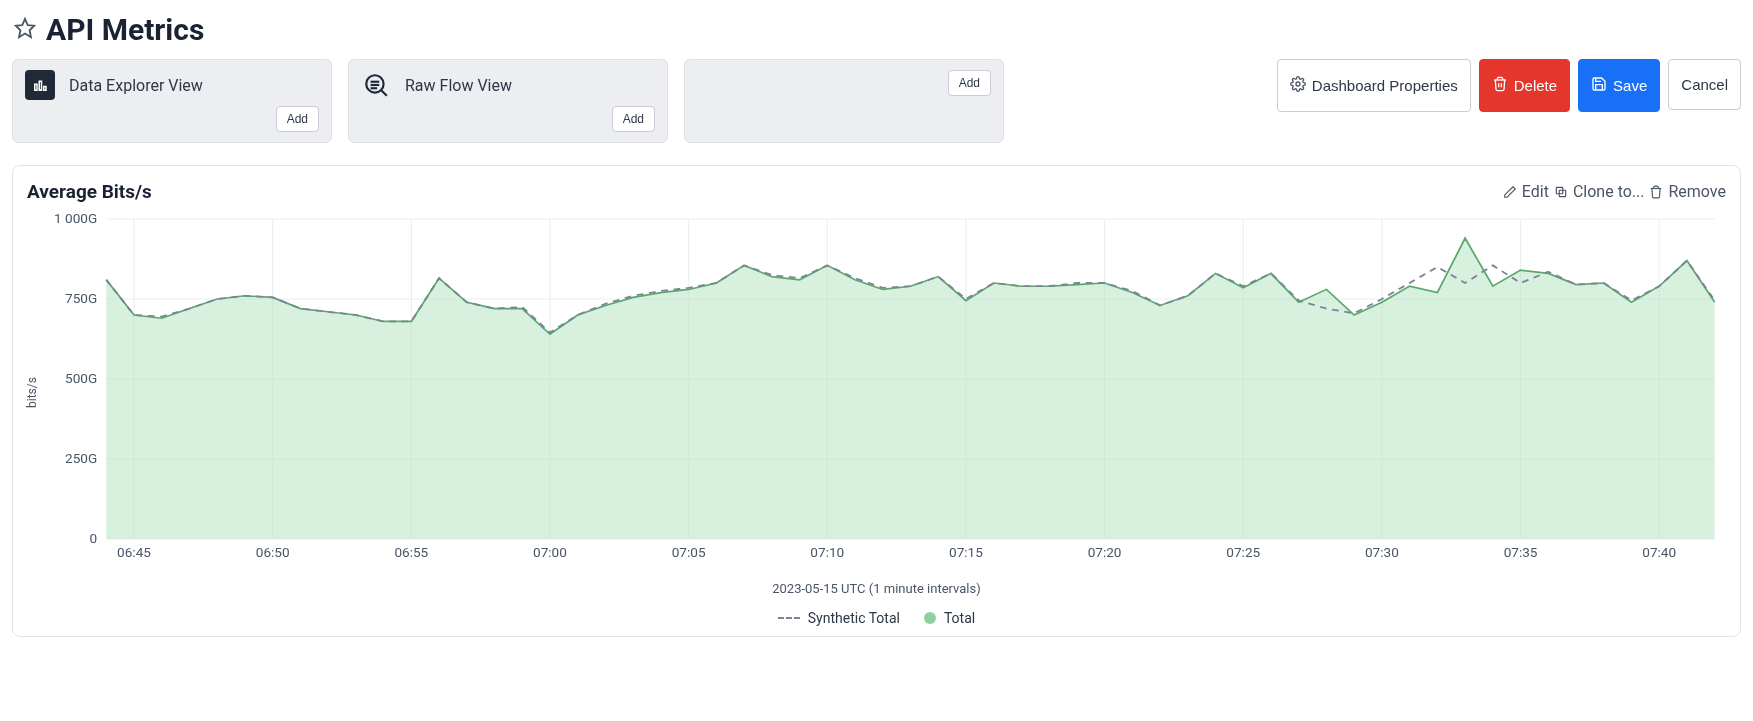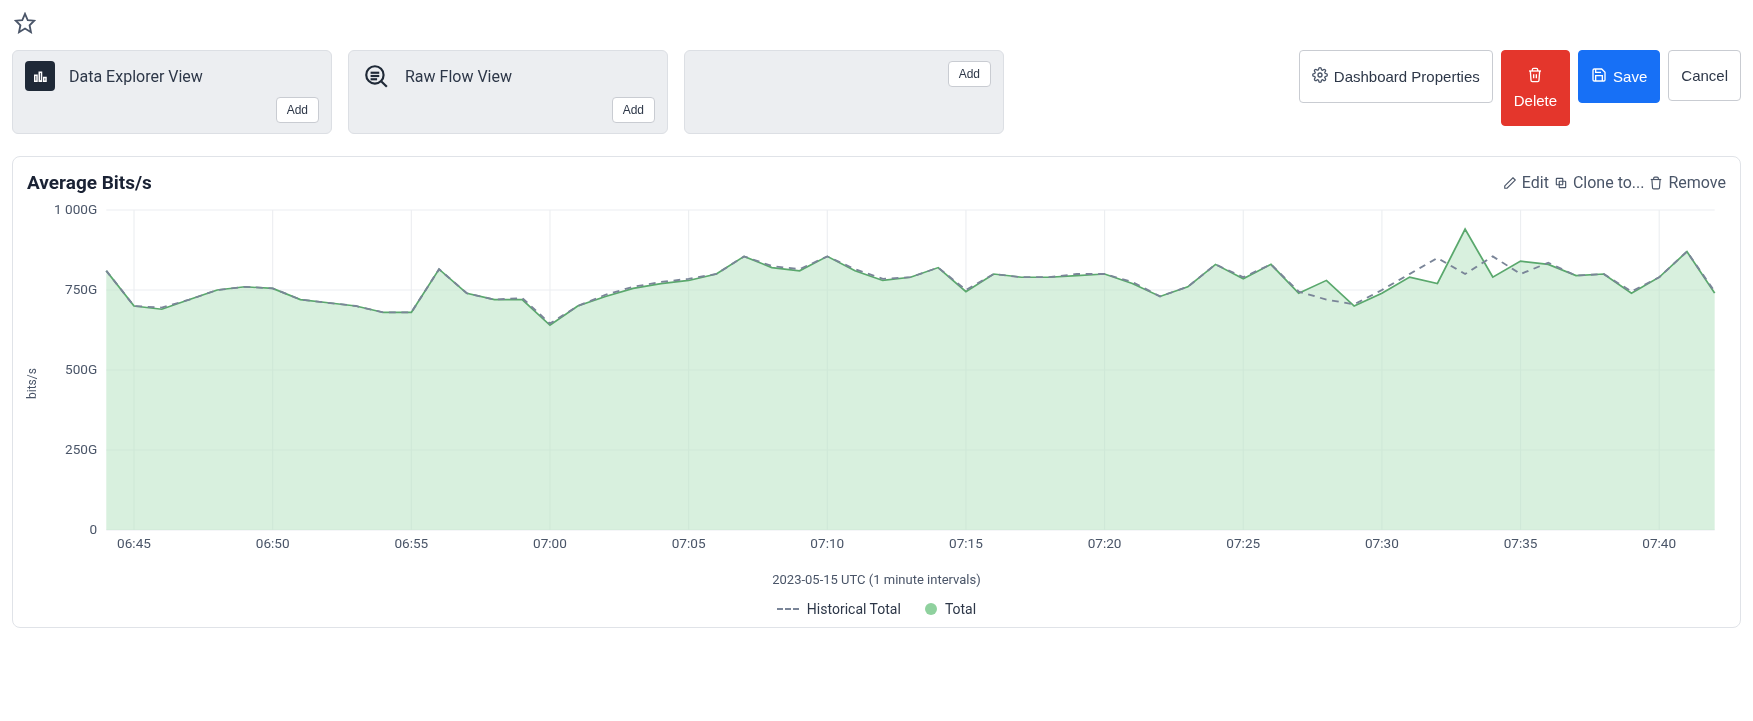--- a/index.html
+++ b/index.html
@@ -72,21 +72,21 @@
     gap: 6px;
     border: 1px solid #c9ccd2;
     background: #fff;
     color: #2d3748;
     border-radius: 4px;
     padding: 16px 12px;
     font-size: 15px;
     cursor: pointer;
   }
   .btn.small { padding: 5px 10px; font-size: 12px; }
-  .btn.danger { background: #e4362c; border-color: #e4362c; color: #fff; flex-direction: column; }
+  .btn.danger { background: #e4362c; border-color: #e4362c; color: #fff; }
   .btn.primary { background: #1770f6; border-color: #1770f6; color: #fff; align-items: center; }
   .right-actions {
     margin-left: auto;
     display: flex;
     gap: 8px;
     align-items: flex-start;
   }
   .panel {
     margin-top: 22px;
     border: 1px solid #e0e3e8;
@@ -155,20 +155,21 @@
 </style>
 </head>
 <body>
 
 <div class="title-row">
   <span class="star-icon">
     <svg viewBox="0 0 24 24">
         <polygon points="12 2 15 9 22 9.5 17 14.5 18.5 22 12 18 5.5 22 7 14.5 2 9.5 9 9"></polygon>
       </svg>
   </span>
+  <span class="page-title">API Metrics</span>
 </div>
 
 <div class="toolbar-row">
   <div class="view-cards">
 
     <div class="view-card">
       <div class="view-card-head">
         <span class="view-icon-box dark">
           <svg viewBox="0 0 24 24" width="18" height="18" fill="none" stroke-width="2">
               <rect x="5" y="11" width="3" height="8"></rect>
@@ -310,21 +311,21 @@
         <line x1="1441.0344827586207" y1="10" x2="1441.0344827586207" y2="330" stroke="#eceef1" stroke-width="1"></line>
         <text class="tick-text" x="1441.0344827586207" y="348" text-anchor="middle">07:40</text>
         <path d="M 70 70.79999999999998 L 94.48275862068965 106.00000000000001 L 118.9655172413793 109.20000000000002 L 143.44827586206895 99.60000000000001 L 167.9310344827586 90 L 192.41379310344828 86.8 L 216.89655172413794 88.4 L 241.3793103448276 99.60000000000001 L 265.8620689655172 102.80000000000001 L 290.34482758620686 106.00000000000001 L 314.82758620689657 112.39999999999998 L 339.3103448275862 112.39999999999998 L 363.7931034482759 69.20000000000002 L 388.2758620689655 93.2 L 412.7586206896552 99.60000000000001 L 437.2413793103448 99.60000000000001 L 461.7241379310345 125.19999999999999 L 486.2068965517241 106.00000000000001 L 510.6896551724138 96.4 L 535.1724137931035 88.4 L 559.6551724137931 83.6 L 584.1379310344828 80.39999999999999 L 608.6206896551724 73.99999999999999 L 633.1034482758621 56.400000000000006 L 657.5862068965517 67.60000000000002 L 682.0689655172414 70.79999999999998 L 706.551724137931 56.400000000000006 L 731.0344827586207 70.79999999999998 L 755.5172413793103 80.39999999999999 L 780 77.19999999999999 L 804.4827586206897 67.60000000000002 L 828.9655172413793 91.6 L 853.448275862069 73.99999999999999 L 877.9310344827586 77.19999999999999 L 902.4137931034483 77.19999999999999 L 926.8965517241379 75.6 L 951.3793103448276 73.99999999999999 L 975.8620689655173 83.6 L 1000.3448275862069 96.4 L 1024.8275862068965 86.8 L 1049.3103448275863 64.4 L 1073.7931034482758 78.79999999999998 L 1098.2758620689656 64.4 L 1122.7586206896551 93.2 L 1147.2413793103449 80.39999999999999 L 1171.7241379310344 106.00000000000001 L 1196.2068965517242 93.2 L 1220.6896551724137 77.19999999999999 L 1245.1724137931035 83.6 L 1269.655172413793 29.200000000000017 L 1294.1379310344828 77.19999999999999 L 1318.6206896551723 61.20000000000001 L 1343.103448275862 64.4 L 1367.5862068965519 75.6 L 1392.0689655172414 73.99999999999999 L 1416.551724137931 93.2 L 1441.0344827586207 77.19999999999999 L 1465.5172413793102 51.6 L 1490 93.2 L 1490 330 L 70 330 Z" fill="#b8e3c2" fill-opacity="0.55" stroke="none"></path>
         <path d="M 70 70.79999999999998 L 94.48275862068965 106.00000000000001 L 118.9655172413793 109.20000000000002 L 143.44827586206895 99.60000000000001 L 167.9310344827586 90 L 192.41379310344828 86.8 L 216.89655172413794 88.4 L 241.3793103448276 99.60000000000001 L 265.8620689655172 102.80000000000001 L 290.34482758620686 106.00000000000001 L 314.82758620689657 112.39999999999998 L 339.3103448275862 112.39999999999998 L 363.7931034482759 69.20000000000002 L 388.2758620689655 93.2 L 412.7586206896552 99.60000000000001 L 437.2413793103448 99.60000000000001 L 461.7241379310345 125.19999999999999 L 486.2068965517241 106.00000000000001 L 510.6896551724138 96.4 L 535.1724137931035 88.4 L 559.6551724137931 83.6 L 584.1379310344828 80.39999999999999 L 608.6206896551724 73.99999999999999 L 633.1034482758621 56.400000000000006 L 657.5862068965517 67.60000000000002 L 682.0689655172414 70.79999999999998 L 706.551724137931 56.400000000000006 L 731.0344827586207 70.79999999999998 L 755.5172413793103 80.39999999999999 L 780 77.19999999999999 L 804.4827586206897 67.60000000000002 L 828.9655172413793 91.6 L 853.448275862069 73.99999999999999 L 877.9310344827586 77.19999999999999 L 902.4137931034483 77.19999999999999 L 926.8965517241379 75.6 L 951.3793103448276 73.99999999999999 L 975.8620689655173 83.6 L 1000.3448275862069 96.4 L 1024.8275862068965 86.8 L 1049.3103448275863 64.4 L 1073.7931034482758 78.79999999999998 L 1098.2758620689656 64.4 L 1122.7586206896551 93.2 L 1147.2413793103449 80.39999999999999 L 1171.7241379310344 106.00000000000001 L 1196.2068965517242 93.2 L 1220.6896551724137 77.19999999999999 L 1245.1724137931035 83.6 L 1269.655172413793 29.200000000000017 L 1294.1379310344828 77.19999999999999 L 1318.6206896551723 61.20000000000001 L 1343.103448275862 64.4 L 1367.5862068965519 75.6 L 1392.0689655172414 73.99999999999999 L 1416.551724137931 93.2 L 1441.0344827586207 77.19999999999999 L 1465.5172413793102 51.6 L 1490 93.2" fill="none" stroke="#5aa86d" stroke-width="1.6"></path>
         <path d="M 70 70.79999999999998 L 94.48275862068965 106.00000000000001 L 118.9655172413793 107.60000000000002 L 143.44827586206895 99.60000000000001 L 167.9310344827586 90 L 192.41379310344828 86.8 L 216.89655172413794 88.4 L 241.3793103448276 99.60000000000001 L 265.8620689655172 102.80000000000001 L 290.34482758620686 106.00000000000001 L 314.82758620689657 112.39999999999998 L 339.3103448275862 112.39999999999998 L 363.7931034482759 69.20000000000002 L 388.2758620689655 93.2 L 412.7586206896552 99.60000000000001 L 437.2413793103448 98 L 461.7241379310345 123.6 L 486.2068965517241 106.00000000000001 L 510.6896551724138 94.80000000000001 L 535.1724137931035 86.8 L 559.6551724137931 82 L 584.1379310344828 78.79999999999998 L 608.6206896551724 73.99999999999999 L 633.1034482758621 56.400000000000006 L 657.5862068965517 66.00000000000001 L 682.0689655172414 69.20000000000002 L 706.551724137931 56.400000000000006 L 731.0344827586207 69.20000000000002 L 755.5172413793103 78.79999999999998 L 780 77.19999999999999 L 804.4827586206897 67.60000000000002 L 828.9655172413793 90 L 853.448275862069 73.99999999999999 L 877.9310344827586 77.19999999999999 L 902.4137931034483 77.19999999999999 L 926.8965517241379 73.99999999999999 L 951.3793103448276 73.99999999999999 L 975.8620689655173 82 L 1000.3448275862069 96.4 L 1024.8275862068965 86.8 L 1049.3103448275863 64.4 L 1073.7931034482758 77.19999999999999 L 1098.2758620689656 64.4 L 1122.7586206896551 91.6 L 1147.2413793103449 99.60000000000001 L 1171.7241379310344 104.4 L 1196.2068965517242 90 L 1220.6896551724137 73.99999999999999 L 1245.1724137931035 58.00000000000001 L 1269.655172413793 73.99999999999999 L 1294.1379310344828 56.400000000000006 L 1318.6206896551723 73.99999999999999 L 1343.103448275862 62.80000000000001 L 1367.5862068965519 75.6 L 1392.0689655172414 73.99999999999999 L 1416.551724137931 91.6 L 1441.0344827586207 77.19999999999999 L 1465.5172413793102 51.6 L 1490 91.6" fill="none" stroke="#7a8598" stroke-width="1.8" stroke-dasharray="6 5"></path>
       </svg>
     <div class="x-sub">2023-05-15 UTC (1 minute intervals)</div>
     <div class="legend">
       <span class="legend-item">
         <span class="legend-dash"></span>
-        <span>Historical Total</span>
+        <span>Synthetic Total</span>
       </span>
       <span class="legend-item">
         <span class="legend-dot"></span>
         <span>Total</span>
       </span>
     </div>
   </div>
 </div>
 
 </body></html>

